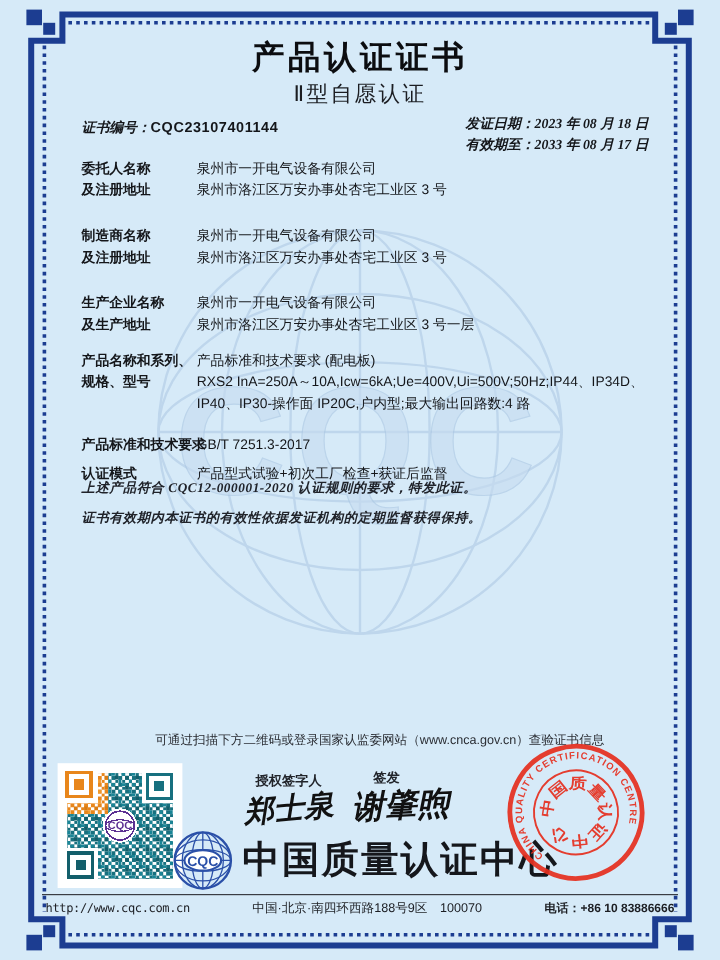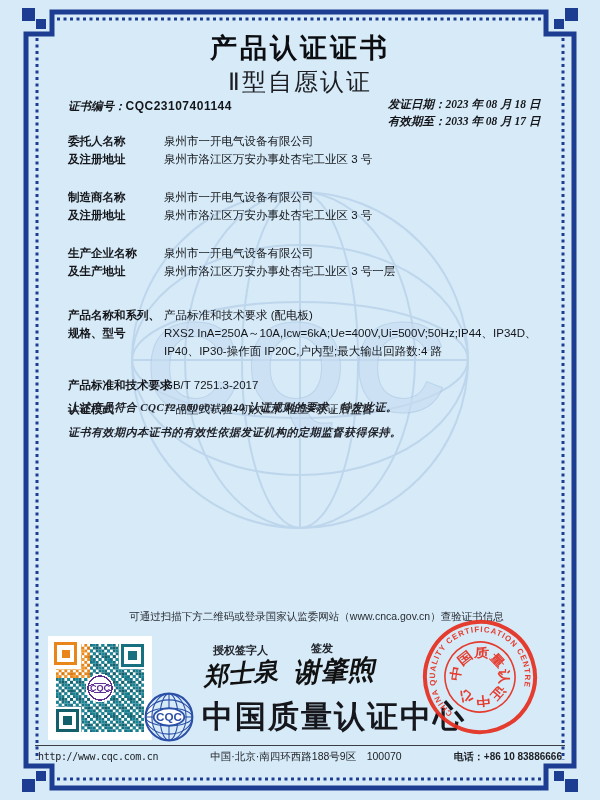--- a/index.html
+++ b/index.html
@@ -9,33 +9,33 @@
     background:#d6eaf8; overflow:hidden;
     font-family:"Liberation Sans", sans-serif; color:#14161a;
   }
   svg { display:block; }
   .abs { position:absolute; }
   .layer { position:absolute; inset:0; pointer-events:none; }
 
   .title { top:30px; left:0; right:0; text-align:center;
     font-size:27px; font-weight:bold; letter-spacing:3px; color:#0c0d10; }
   .subtitle { top:66px; left:0; right:0; text-align:center;
-    font-size:24px; letter-spacing:2px; color:#1b1d22; }
+    font-size:18px; letter-spacing:2px; color:#1b1d22; }
 
   .kai { font-family:"Liberation Serif", serif; font-style:italic; font-weight:bold; }
 
   .certno { top:99px; left:68px; font-size:11.5px; }
   .certno .num { font-family:"Liberation Sans", sans-serif; font-style:normal; font-weight:bold; font-size:12px; letter-spacing:.5px; }
   .dates { top:96px; left:388px; font-size:11.5px; line-height:17px; }
 
   .fields { top:132px; left:68px; width:472px; font-size:11.5px; line-height:18px; }
   .row { display:flex; }
   .row .labels { width:96px; flex:none; font-weight:bold; }
   .row .values { flex:1; }
-  .mb20 { margin-bottom:20px; } .mb12 { margin-bottom:26px; }
+  .mb20 { margin-bottom:20px; } .mb12 { margin-bottom:12px; }
   .mb16 { margin-bottom:16px; } .mb18 { margin-bottom:6px; }
   .row .labels div, .row .values div { min-height:18px; }
 
   .statement { top:400px; left:68px; width:470px; font-size:11px; line-height:15px; color:#20232a; }
   .statement p { margin-bottom:10px; letter-spacing:.5px; }
 
   .verify-line { top:610px; left:0; right:0; text-align:center; font-size:10.5px; color:#2a2d33;padding-left:33px; }
 
   .qr-box { top:636px; left:48px; width:104px; height:104px; background:#ffffff; padding:5px; }
 

